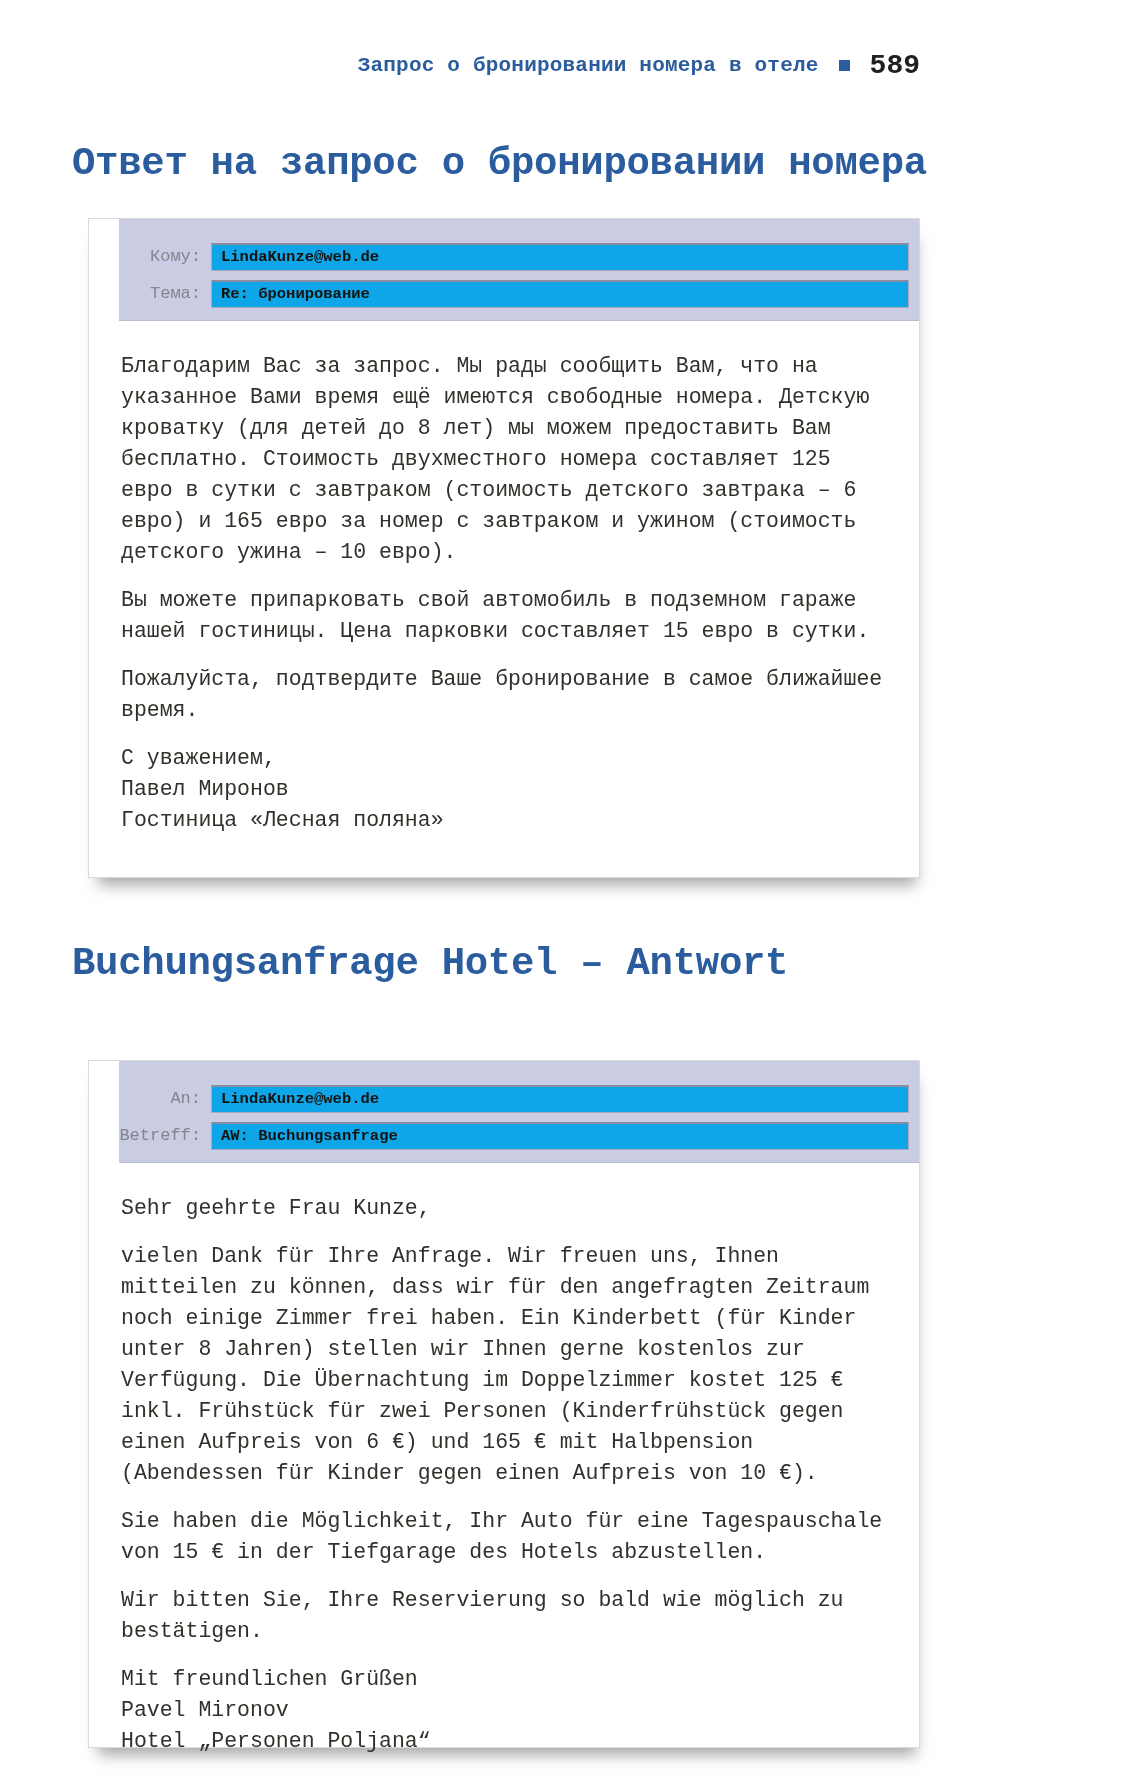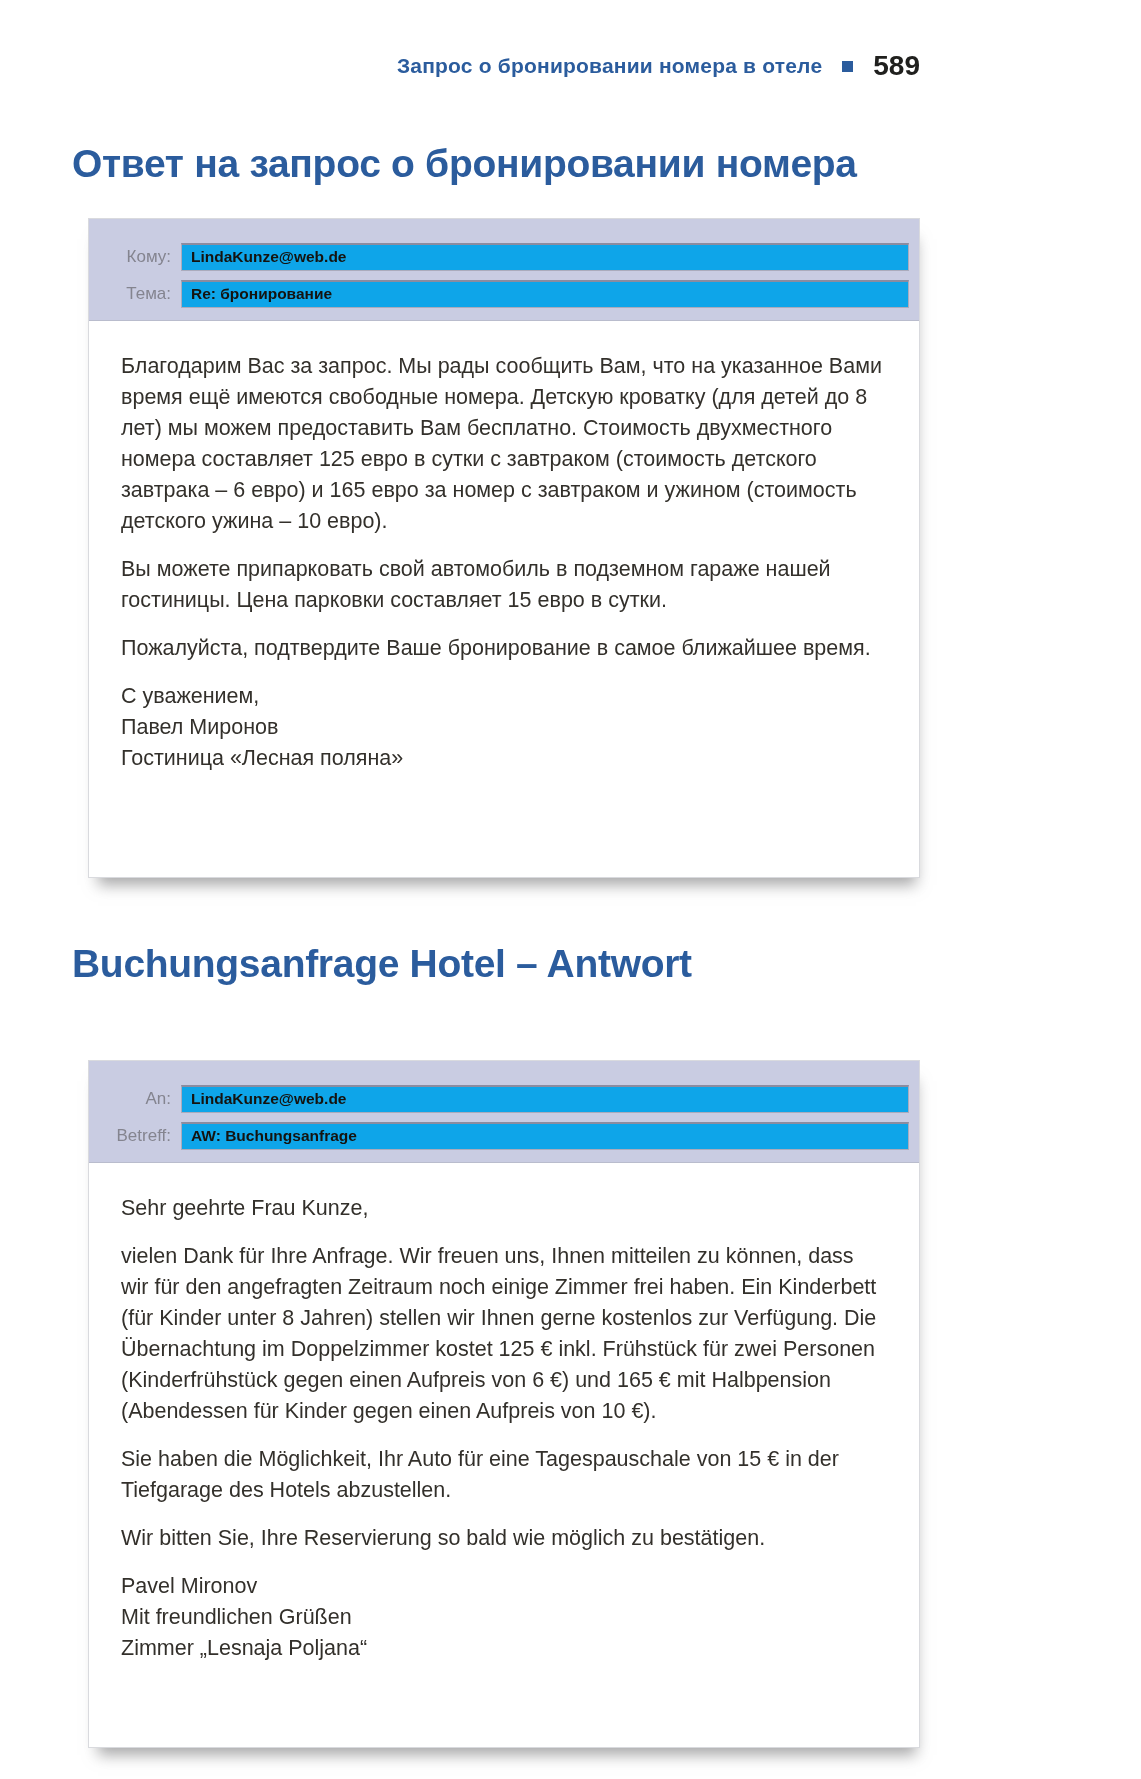--- a/index.html
+++ b/index.html
@@ -1,21 +1,21 @@
 <!DOCTYPE html>
 <html><head>
 <meta charset="utf-8">
 <style>
   * { margin:0; padding:0; box-sizing:border-box; }
   html,body { background:#ffffff; }
   .page {
     position:relative;
     width:990px; height:1779px;
     background:#ffffff;
-    font-family:Liberation Sans, sans-serif;
+    font-family:Liberation Mono, monospace;
     overflow:hidden;
   }
 
   
   .running-head {
     position:absolute; top:50px; left:88px; width:832px;
     display:flex; justify-content:flex-end; align-items:center; gap:20px;
   }
   .running-head .rh-title {
     color:#2b5c9d; font-size:21px; font-weight:700; letter-spacing:0.2px;
@@ -43,20 +43,21 @@
     border:1px solid #d9dade;
     box-shadow: 3px 14px 14px -7px rgba(110,110,112,0.6);
   }
   .email-card.ru { top:218px;  height:660px; }
   .email-card.de { top:1060px; height:688px; }
 
   .email-header {
     background:#c9cce2;
     padding:24px 10px 12px 0;
     border-bottom:1px solid #b9bccd;
+    margin-left:30px;
   }
   .field-row { display:flex; align-items:center; margin-bottom:9px; }
   .field-row:last-child { margin-bottom:0; }
   .field-label {
     width:92px; flex:0 0 92px;
     text-align:right; padding-right:10px;
     color:#84848f; font-size:17px; line-height:28px;
   }
   .field-input {
     flex:1; height:28px;
@@ -124,20 +125,20 @@
         <div class="field-label">Betreff:</div>
         <div class="field-input" role="textbox">AW: Buchungsanfrage</div>
       </div>
     </div>
     <div class="email-body">
       <p>Sehr geehrte Frau Kunze,</p>
       <p>vielen Dank für Ihre Anfrage. Wir freuen uns, Ihnen mitteilen zu können, dass wir für den angefragten Zeitraum noch einige Zimmer frei haben. Ein Kinderbett (für Kinder unter 8 Jahren) stellen wir Ihnen gerne kostenlos zur Verfügung. Die Übernachtung im Doppelzimmer kostet 125 € inkl. Frühstück für zwei Personen (Kinderfrühstück gegen einen Aufpreis von 6 €) und 165 € mit Halbpension (Abendessen für Kinder gegen einen Aufpreis von 10 €).</p>
       <p>Sie haben die Möglichkeit, Ihr Auto für eine Tagespauschale von 15 € in der Tiefgarage des Hotels abzustellen.</p>
       <p>Wir bitten Sie, Ihre Reservierung so bald wie möglich zu bestätigen.</p>
       <div class="signature">
+        <div>Mit freundlichen Grüßen</div>
         <div>Pavel Mironov</div>
-        <div>Mit freundlichen Grüßen</div>
-        <div>Zimmer „Lesnaja Poljana“</div>
+        <div>Hotel „Personen Poljana“</div>
       </div>
     </div>
   </div>
 
 </div>
 
 </body></html>

